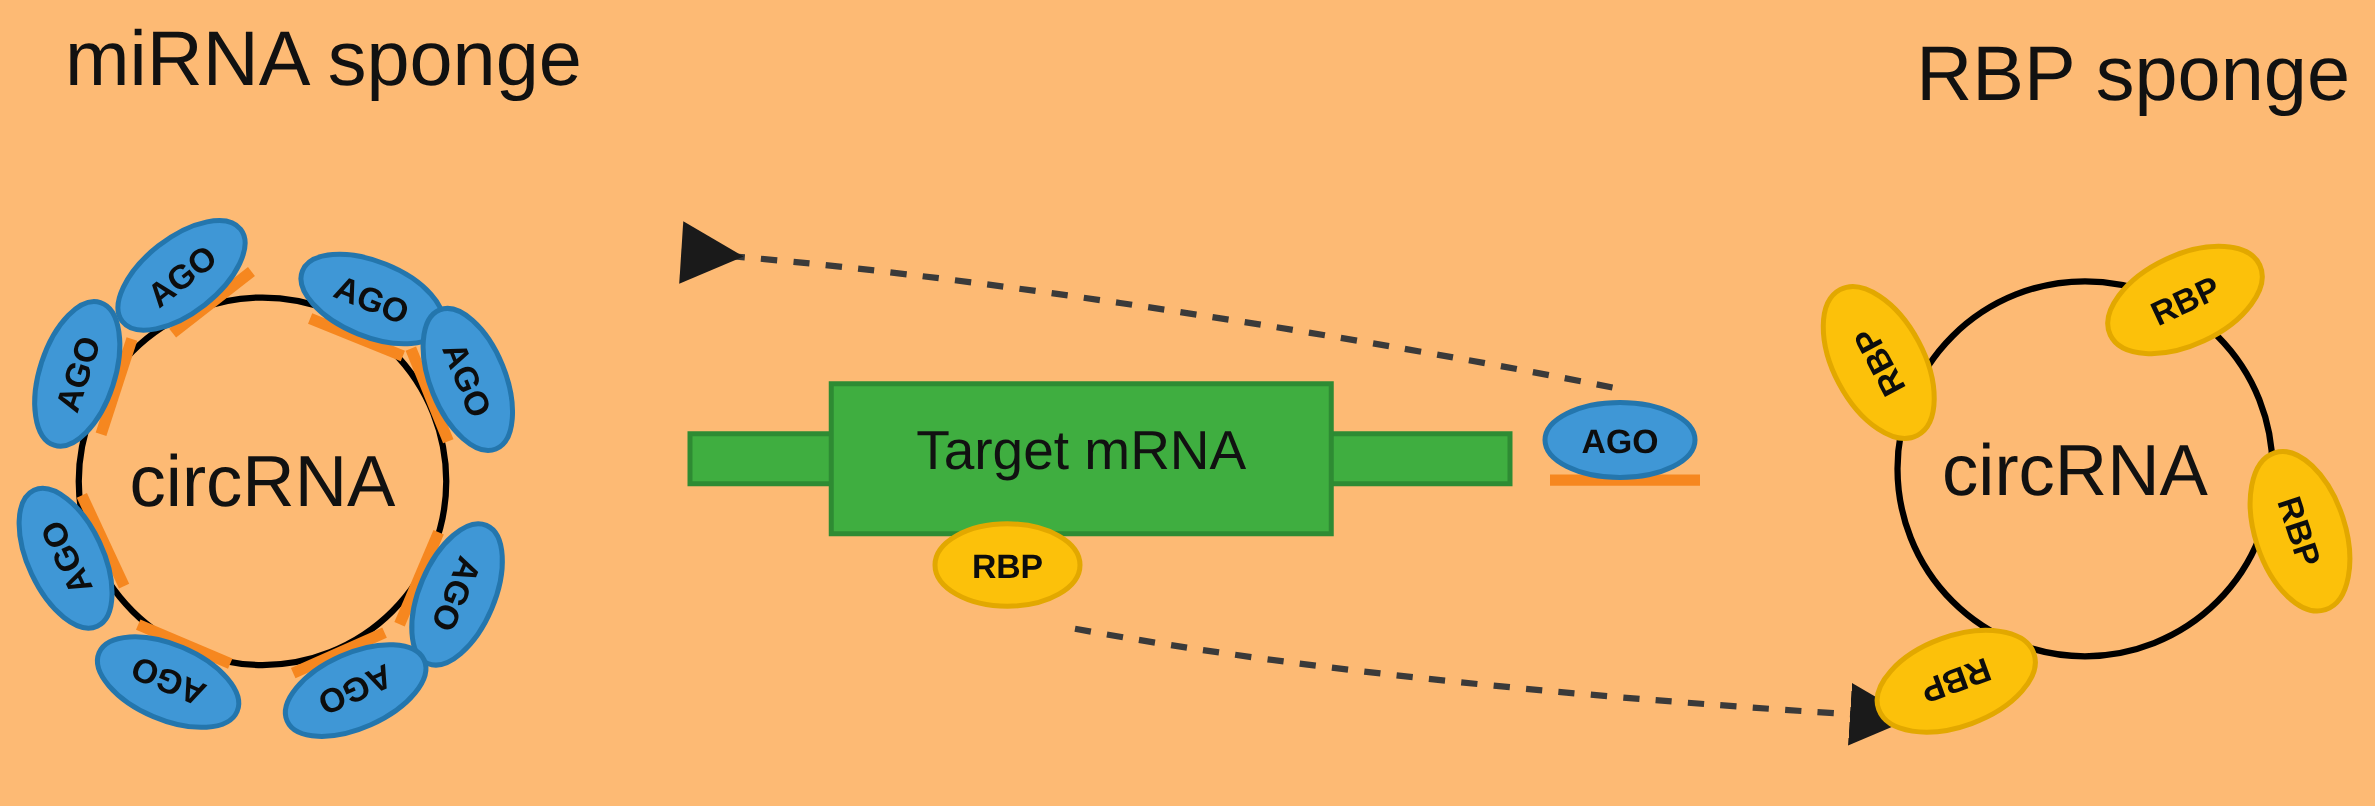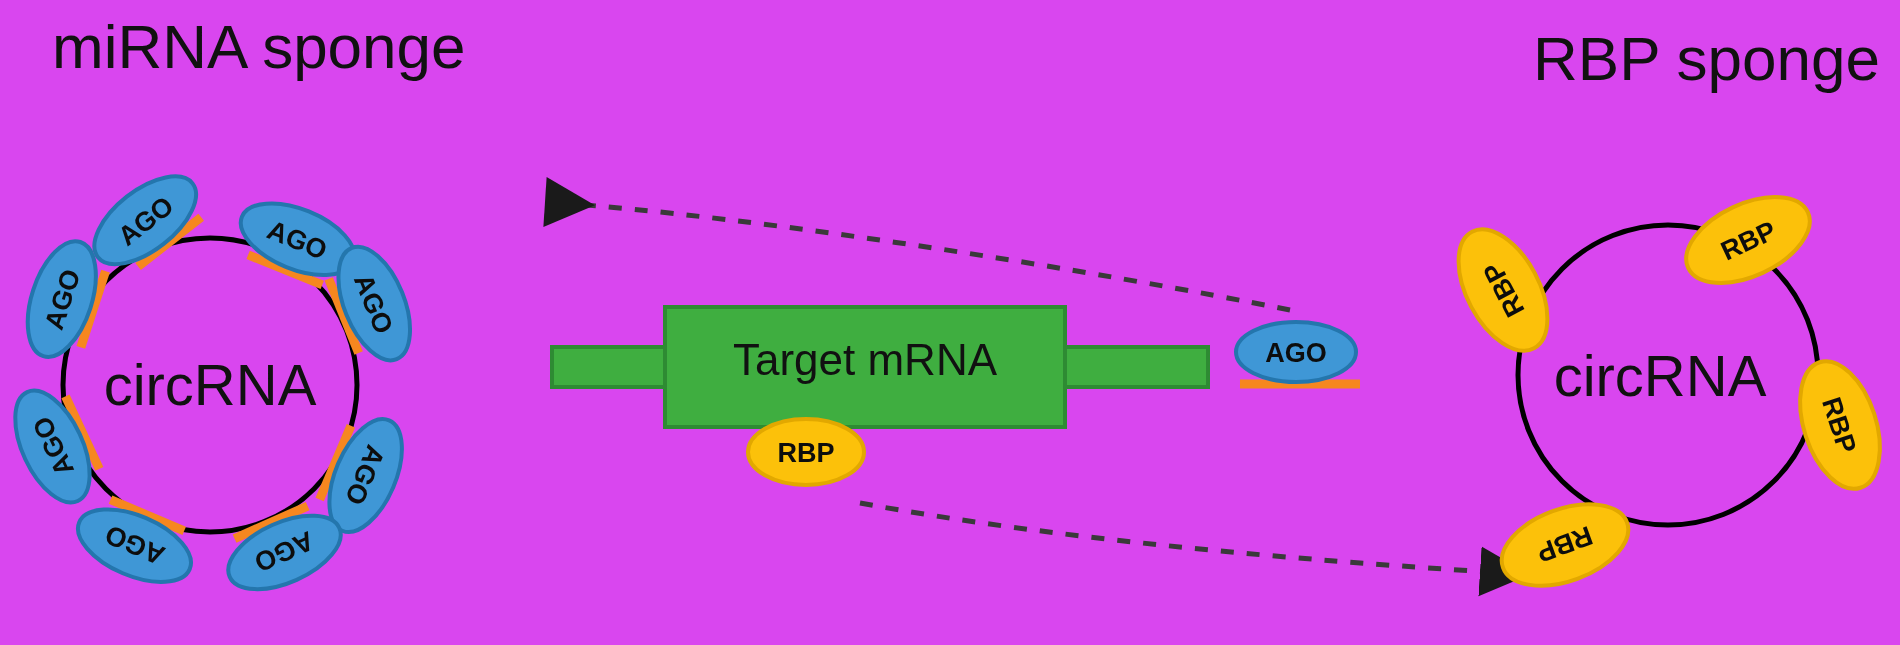--- a/index.html
+++ b/index.html
@@ -1,18 +1,18 @@
 <!DOCTYPE html>
 <html><head>
 <meta charset="utf-8">
 <style>
   html,body{margin:0;padding:0;background:#ffffff;}
   body{width:1900px;height:645px;overflow:hidden;
        font-family:"Liberation Sans","DejaVu Sans",sans-serif;}
-  #stage{position:relative;width:1900px;height:645px;background:#d946ef;}
+  #stage{position:relative;width:1900px;height:645px;background:#fdba74;}
   #stage svg{position:absolute;top:0;left:0;width:1900px;height:645px;display:block;}
   .title-text{font-family:"Liberation Sans","DejaVu Sans",sans-serif;
               font-size:62px;font-weight:400;fill:#111111;}
   .circ-label{font-family:"Liberation Sans","DejaVu Sans",sans-serif;
               font-size:58px;font-weight:400;fill:#111111;}
   .mrna-label{font-family:"Liberation Sans","DejaVu Sans",sans-serif;
               font-size:44px;font-weight:400;fill:#111111;}
   .prot-label{font-family:"Liberation Sans","DejaVu Sans",sans-serif;
               font-size:27px;font-weight:700;fill:#0d0d0d;}
 </style>

